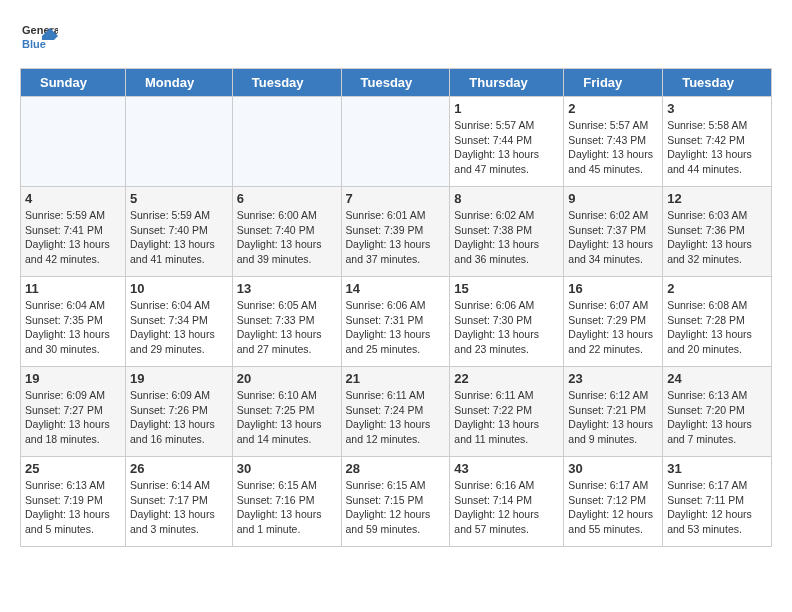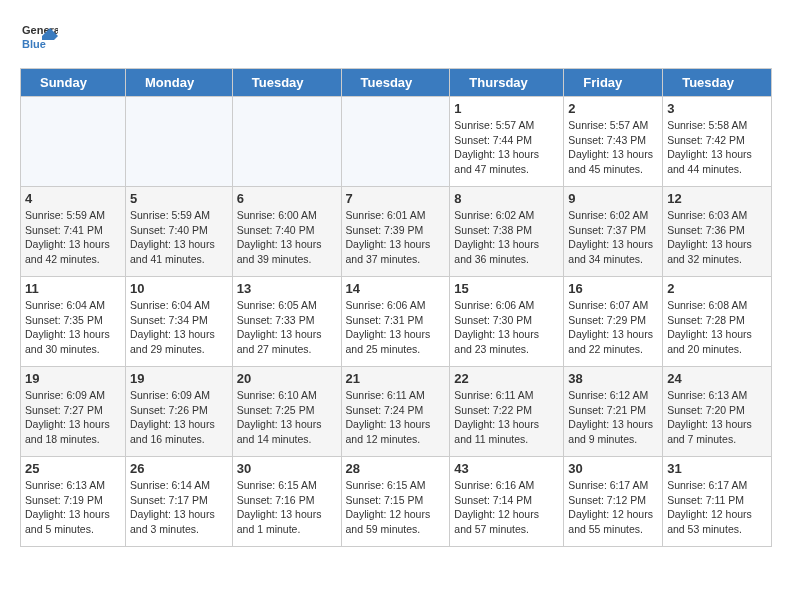--- a/index.html
+++ b/index.html
@@ -205,21 +205,21 @@
           </td>
           <td>
             <div class="day-number">21</div>
             <div class="day-info">Sunrise: 6:11 AM<br>Sunset: 7:24 PM<br>Daylight: 13 hours and 12 minutes.</div>
           </td>
           <td>
             <div class="day-number">22</div>
             <div class="day-info">Sunrise: 6:11 AM<br>Sunset: 7:22 PM<br>Daylight: 13 hours and 11 minutes.</div>
           </td>
           <td>
-            <div class="day-number">38</div>
+            <div class="day-number">23</div>
             <div class="day-info">Sunrise: 6:12 AM<br>Sunset: 7:21 PM<br>Daylight: 13 hours and 9 minutes.</div>
           </td>
           <td>
             <div class="day-number">24</div>
             <div class="day-info">Sunrise: 6:13 AM<br>Sunset: 7:20 PM<br>Daylight: 13 hours and 7 minutes.</div>
           </td>
         </tr>
         <tr>
           <td>
             <div class="day-number">25</div>

